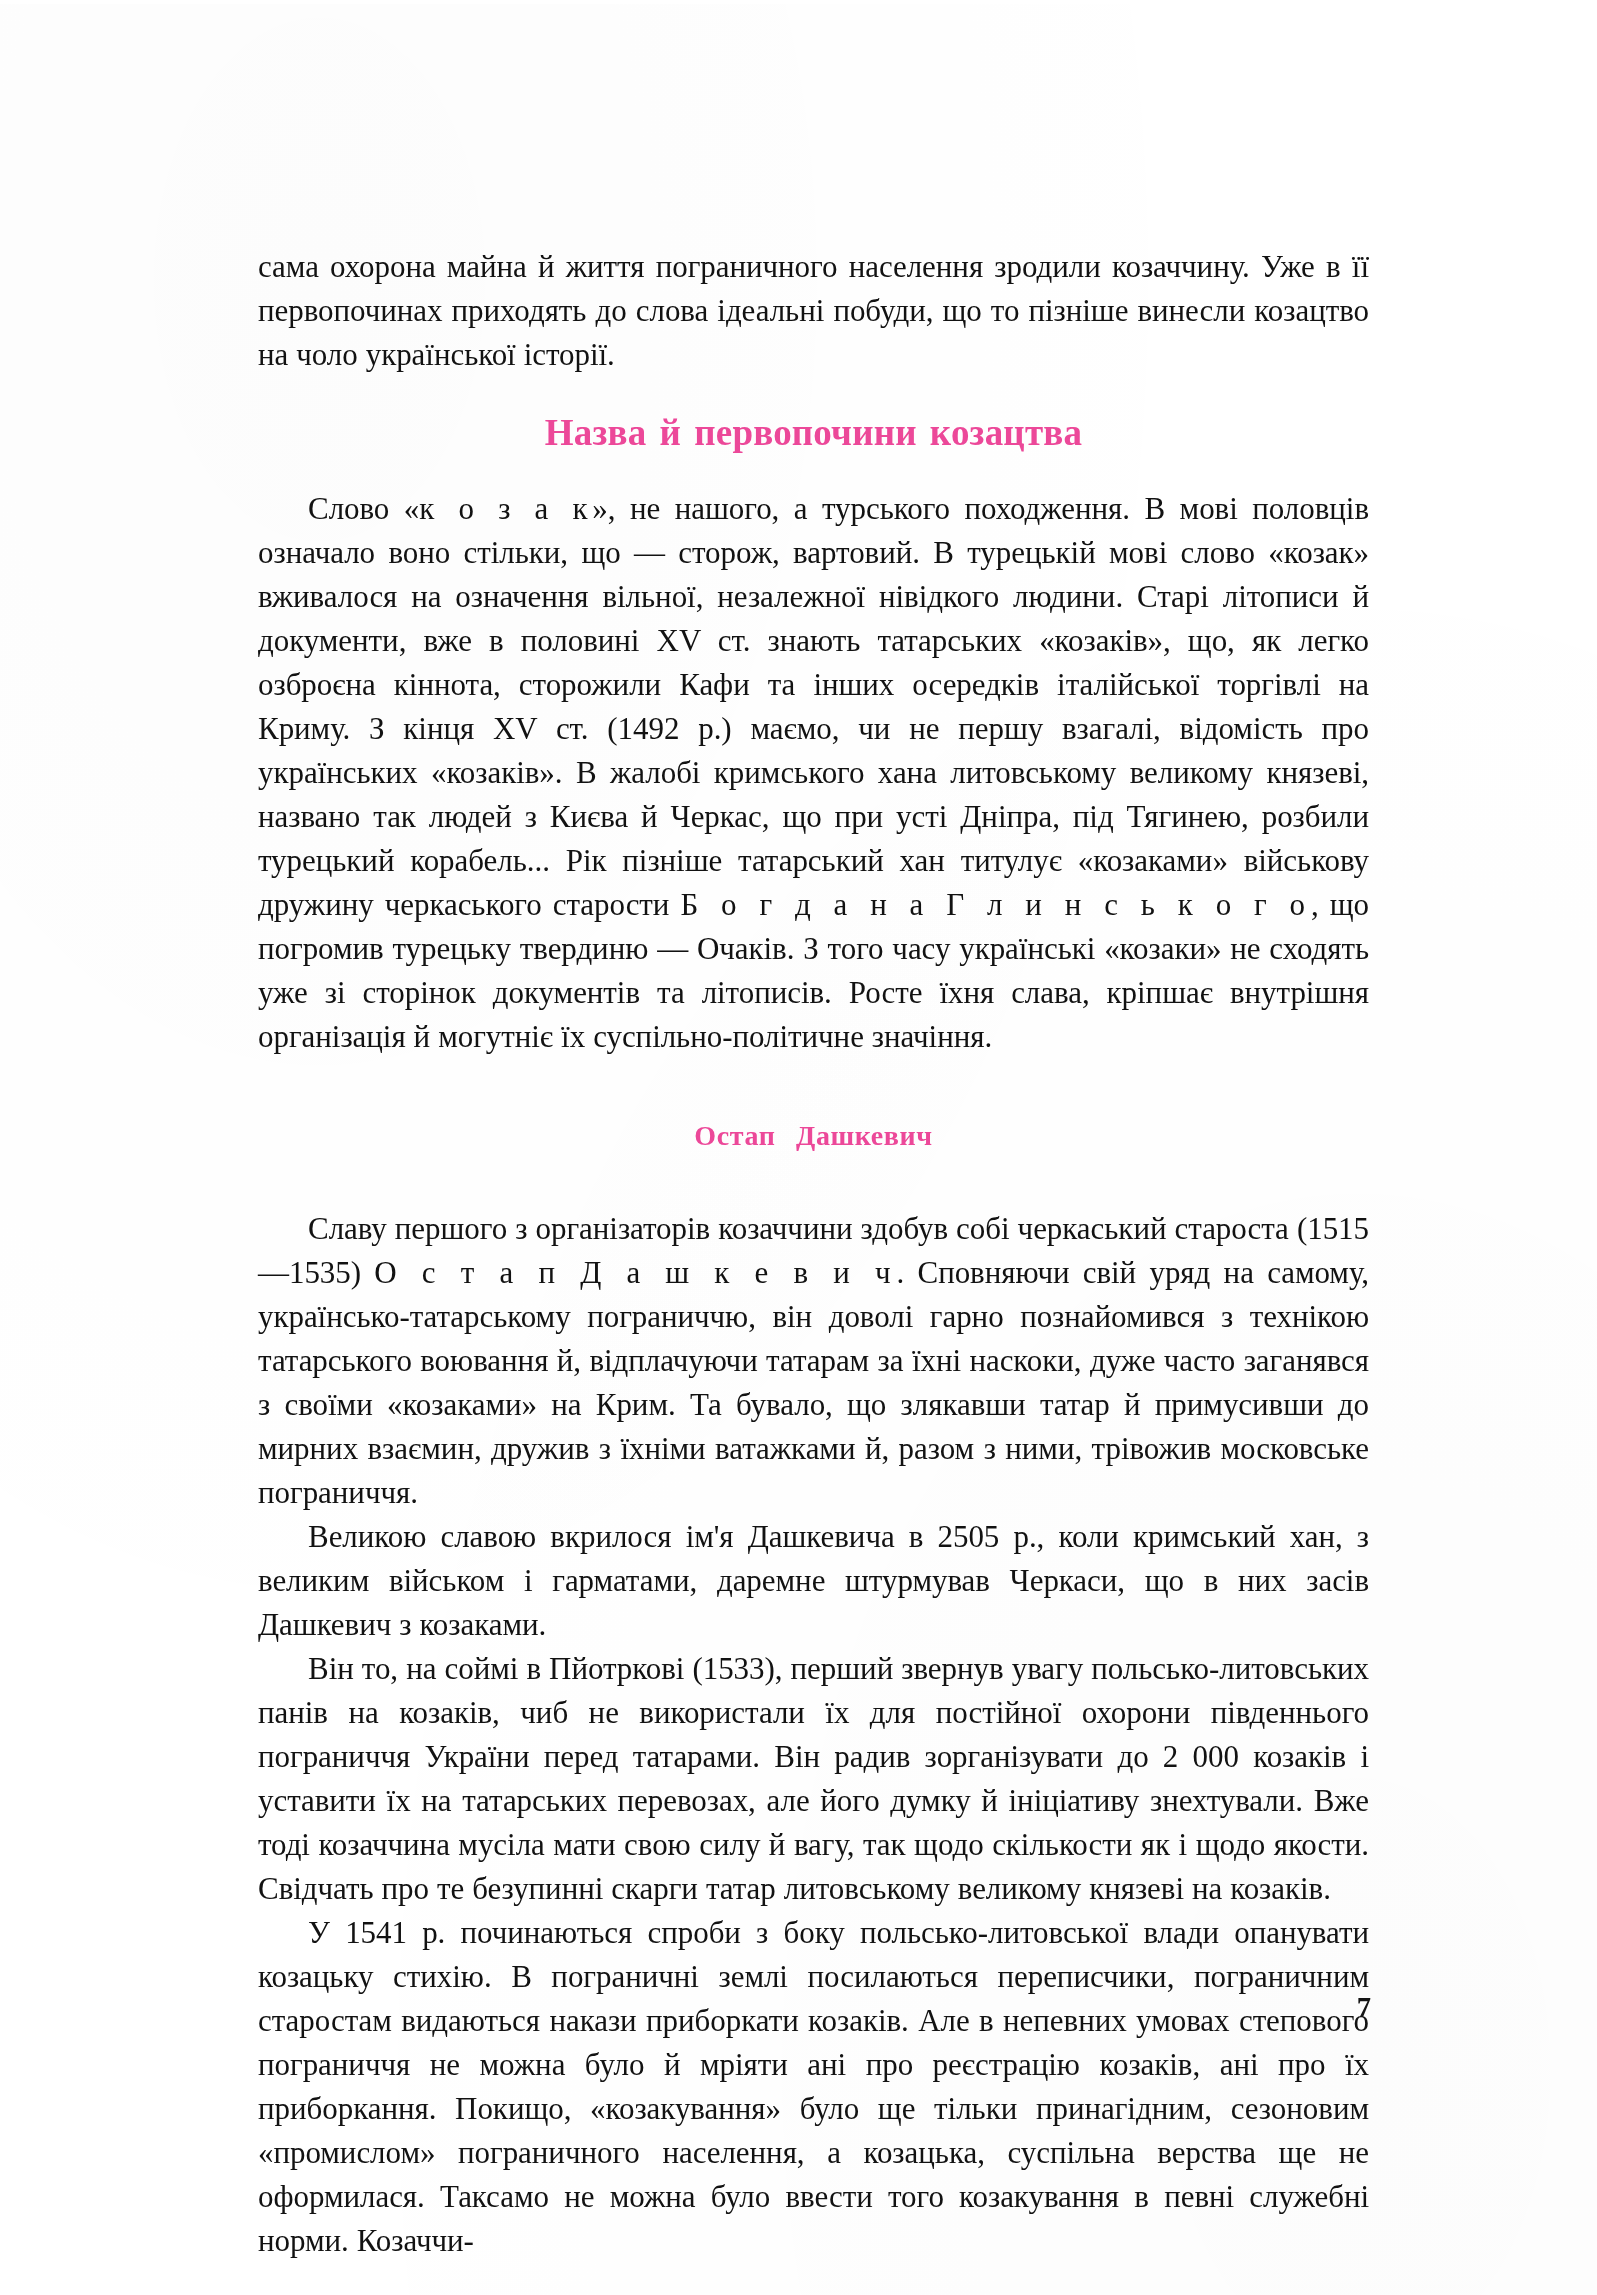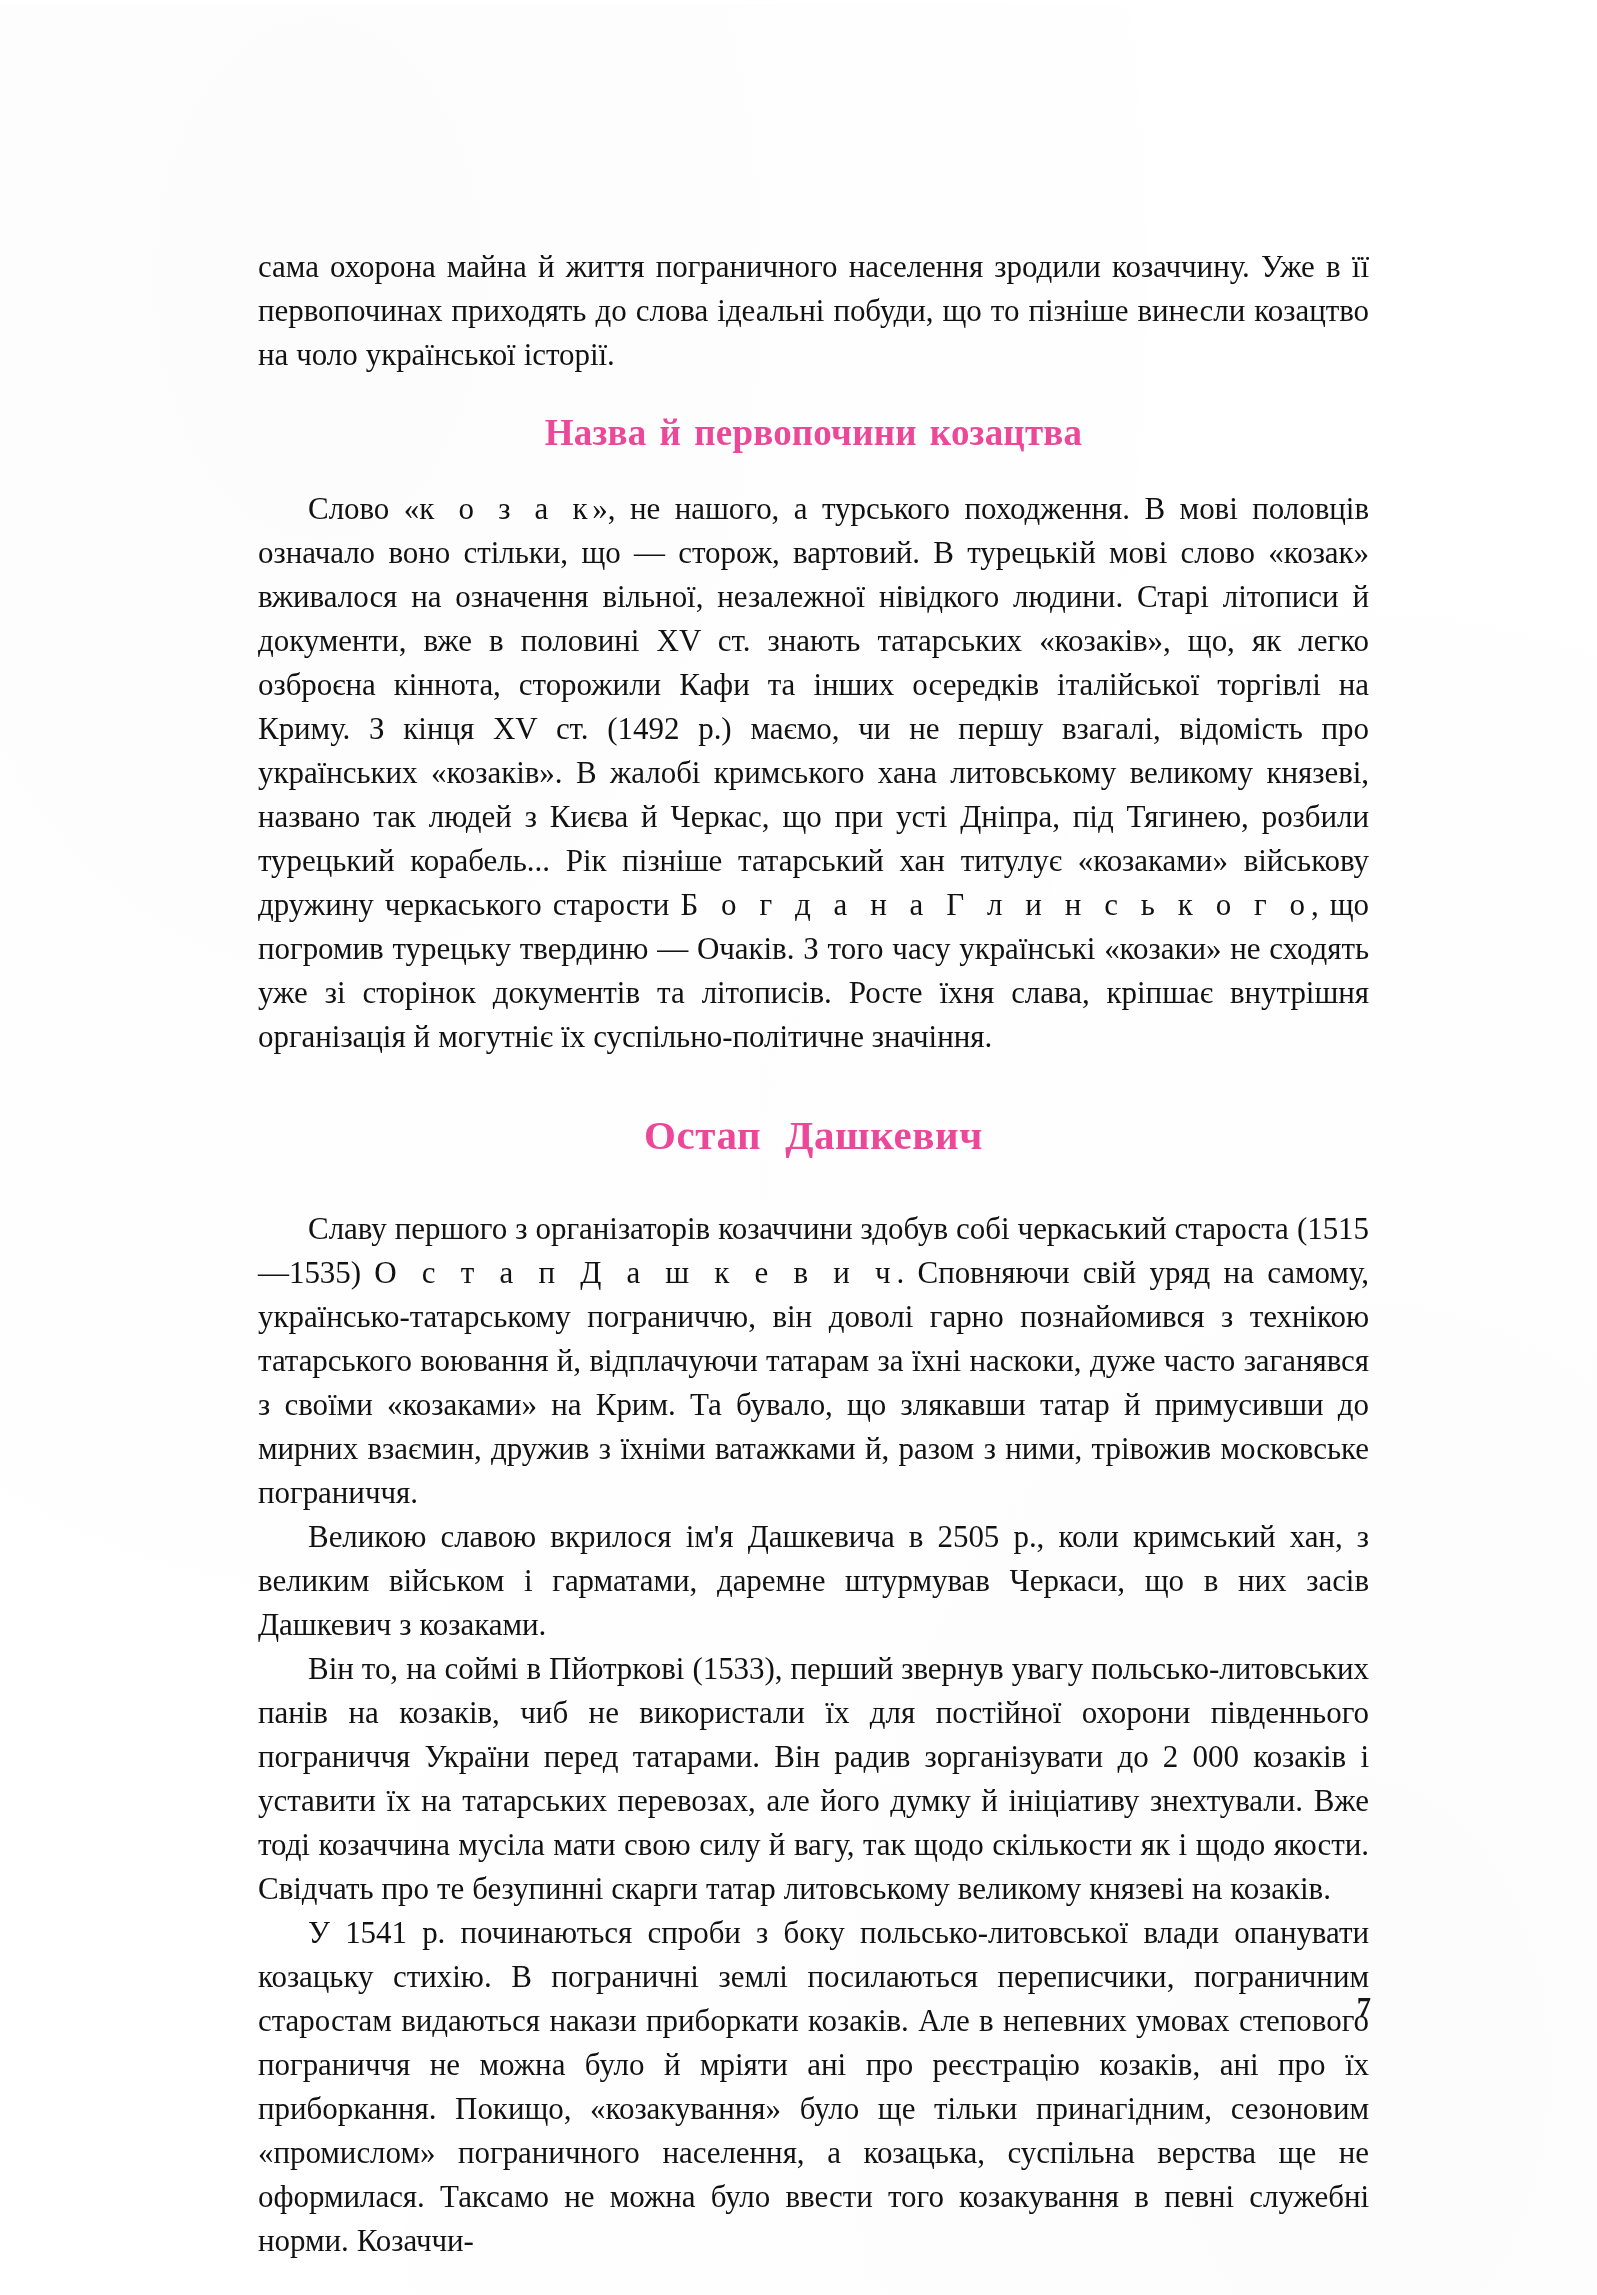--- a/index.html
+++ b/index.html
@@ -66,21 +66,21 @@
     font-weight: bold;
     color: #ec4899;
   }
   h2.heading.h-small {
     font-size: 37px;
     line-height: 46px;
     letter-spacing: 0.2px;
     word-spacing: 3.7px;
   }
   h2.heading.h-large {
-    font-size: 41px;
+    font-size: 28px;
     line-height: 51px;
     letter-spacing: 0.6px;
     word-spacing: 13px;
   }
 
   .gap-before-h1 { height: 33px; }
   .gap-after-h1  { height: 31px; }
   .gap-before-h2 { height: 51px; }
   .gap-after-h2  { height: 46px; }
 

